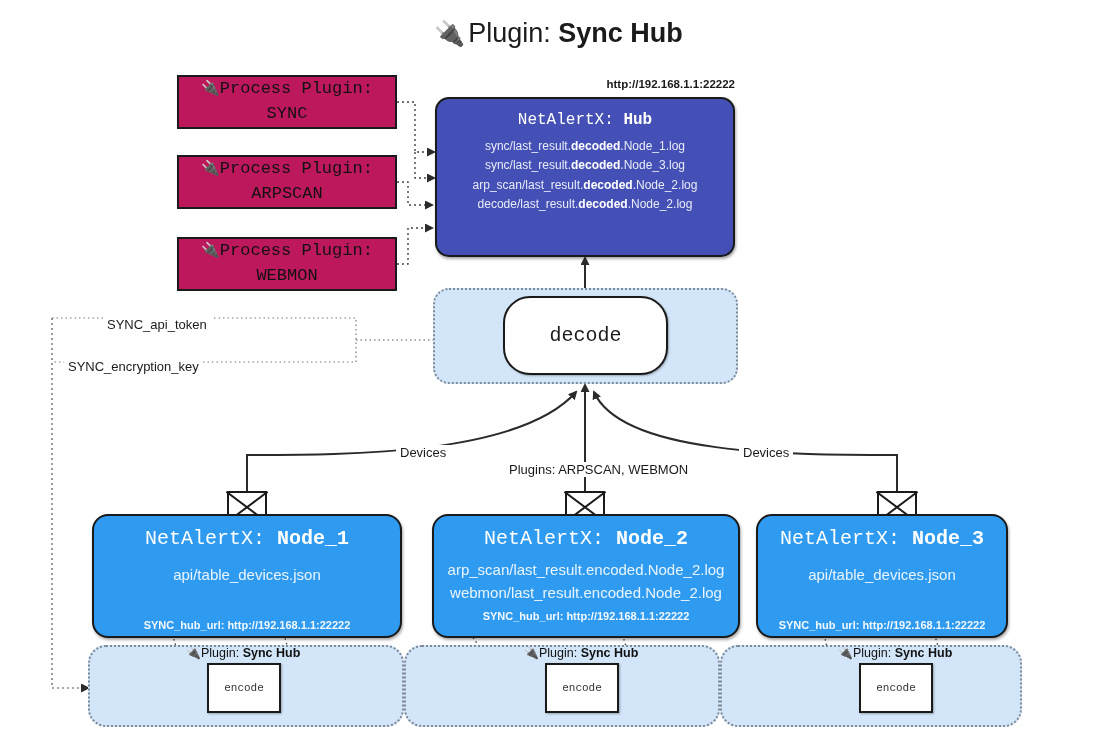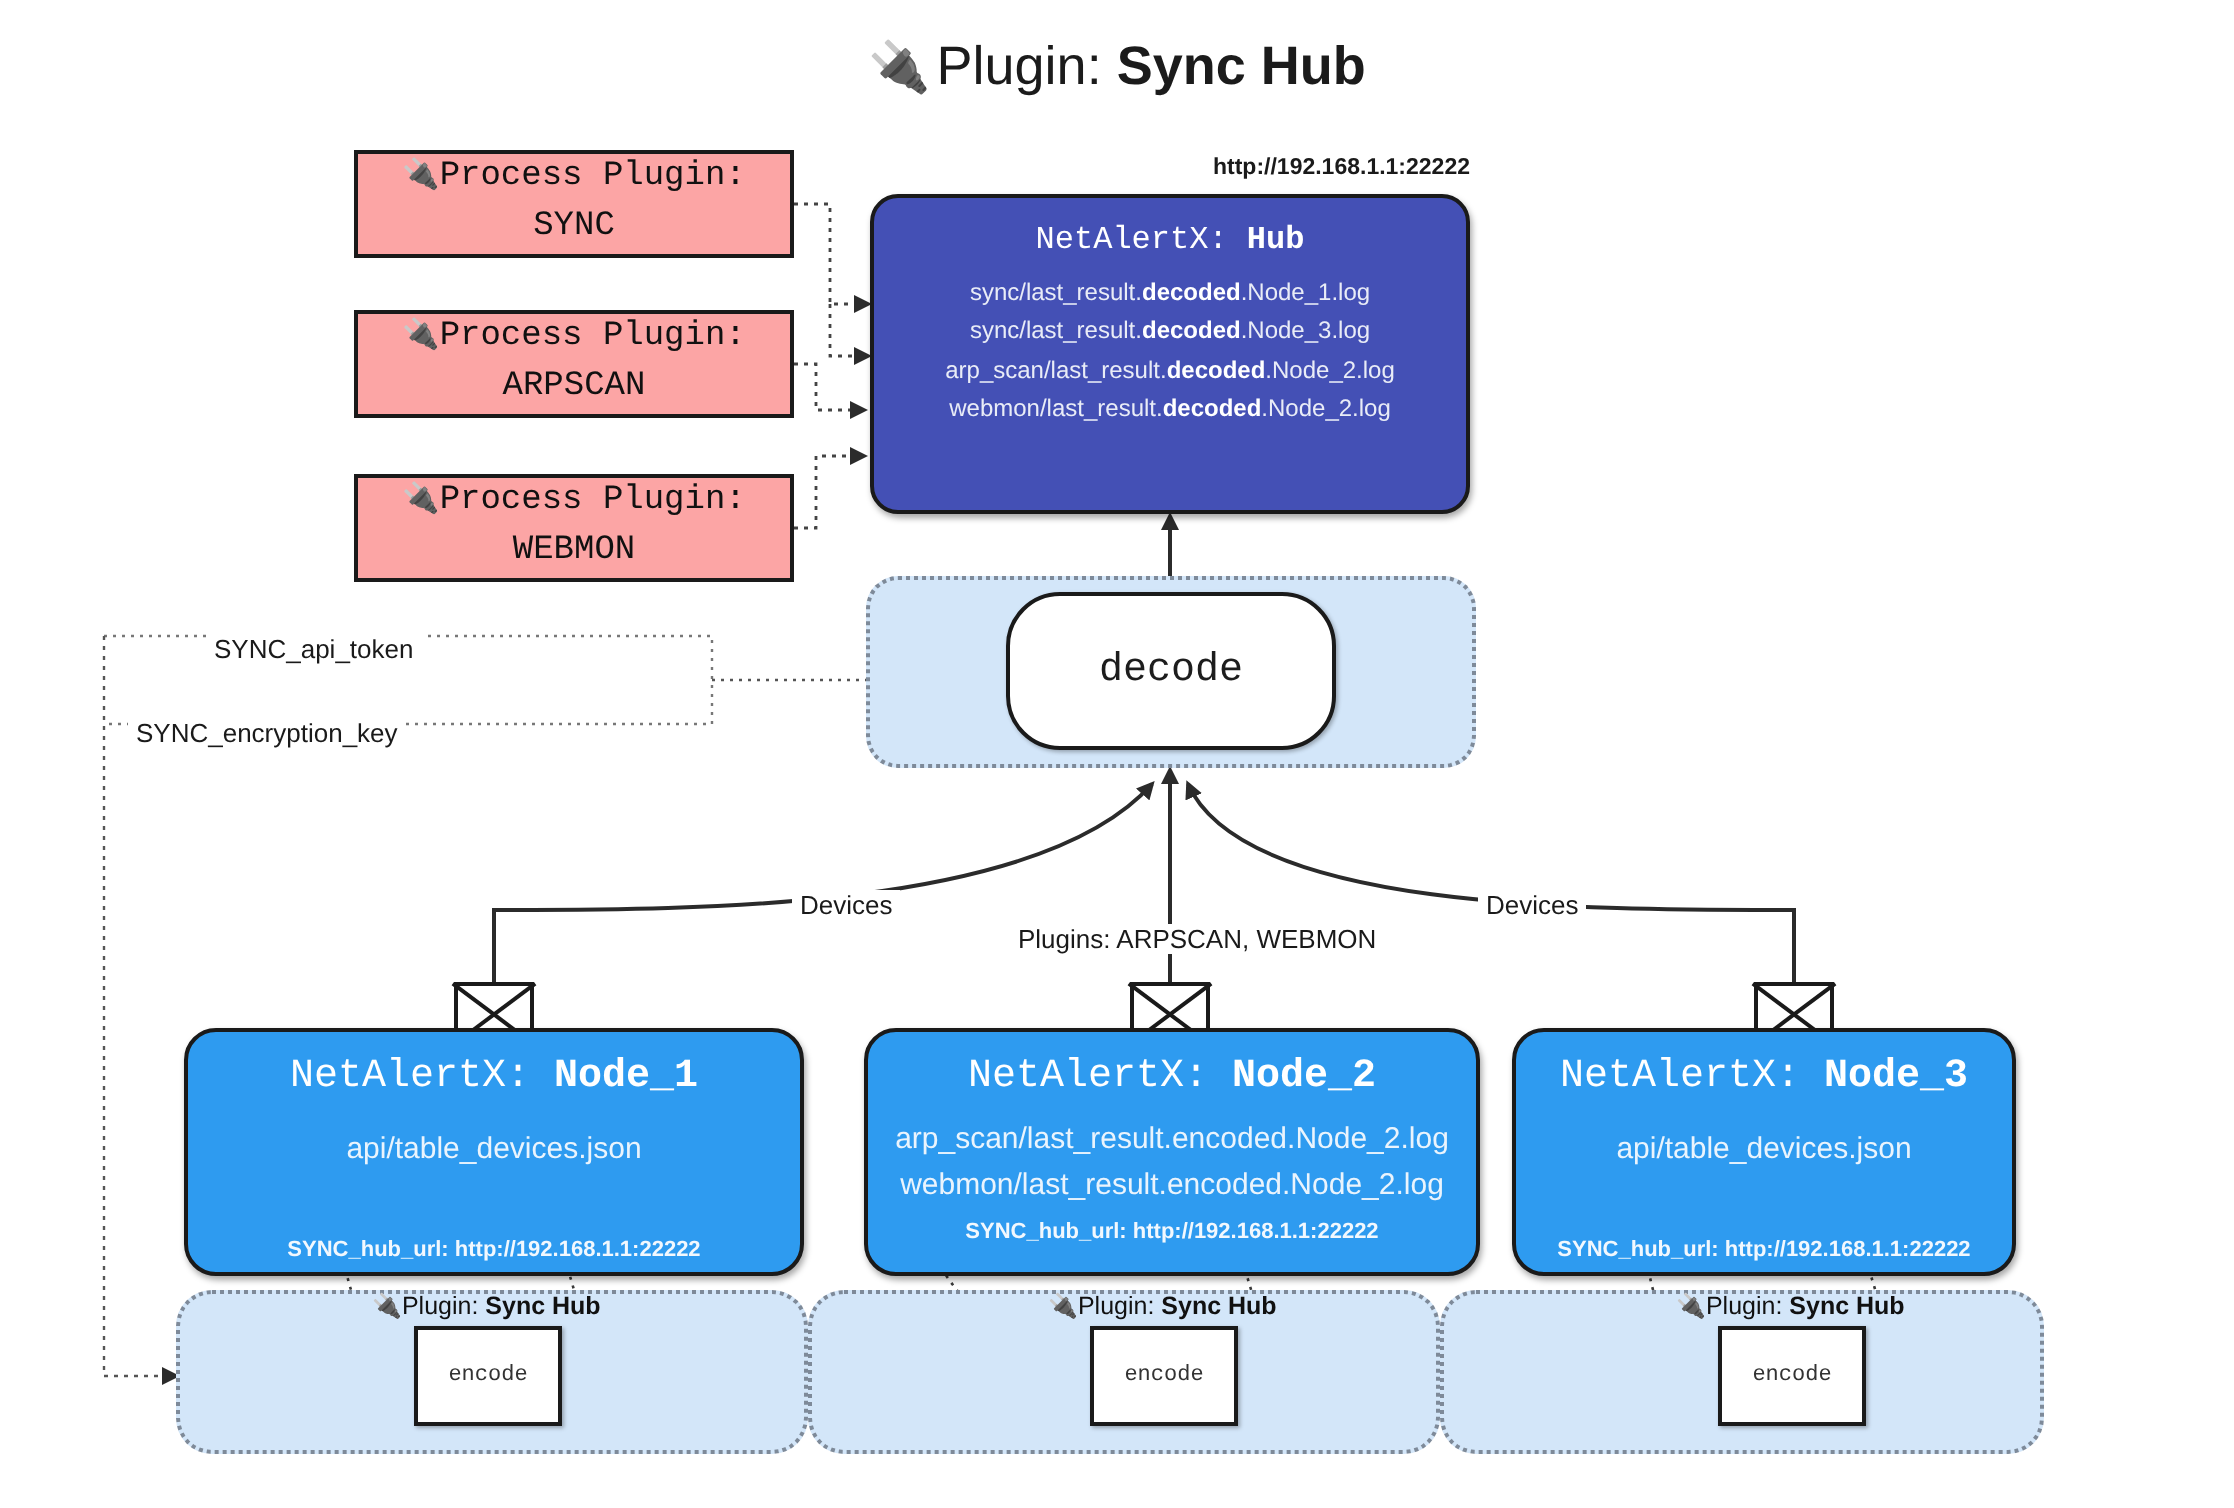--- a/index.html
+++ b/index.html
@@ -10,21 +10,21 @@
 
   .node{position:absolute;box-sizing:border-box;}
 
   
   #title{position:absolute;left:0;top:18px;width:1117px;text-align:center;
          font-size:27px;color:#1b1b1b;white-space:nowrap;}
   #title .plug{font-size:25px;margin-right:3px;}
   #title .strong{font-weight:bold;}
 
   
-  .procbox{border:2px solid #1a1a1a;background:#fca5a5;
+  .procbox{border:2px solid #1a1a1a;background:#be185d;
            font-family:"Liberation Mono","DejaVu Sans Mono",monospace;
            font-size:17px;line-height:1.45;text-align:center;
            display:flex;flex-direction:column;justify-content:center;
            padding:4px 6px;}
   .procbox .l1{white-space:nowrap;}
   .procbox .plug{font-family:"DejaVu Sans",sans-serif;font-size:15px;}
 
   
   #hub{background:#4450b5;border:2px solid #1a1a1a;border-radius:14px;
        box-shadow:1px 2px 3px rgba(0,0,0,.35);
@@ -156,21 +156,21 @@
     <div>WEBMON</div>
   </div>
 
   <div id="huburl" style="left:435px;top:78px;width:300px;">http://192.168.1.1:22222</div>
 
   <div class="node" id="hub" style="left:435px;top:97px;width:300px;height:160px;">
     <div class="hubtitle"><span>NetAlertX: </span><b>Hub</b></div>
     <div class="row"><span>sync/last_result.</span><b>decoded</b><span>.Node_1.log</span></div>
     <div class="row"><span>sync/last_result.</span><b>decoded</b><span>.Node_3.log</span></div>
     <div class="row"><span>arp_scan/last_result.</span><b>decoded</b><span>.Node_2.log</span></div>
-    <div class="row"><span>webmon/last_result.</span><b>decoded</b><span>.Node_2.log</span></div>
+    <div class="row"><span>decode/last_result.</span><b>decoded</b><span>.Node_2.log</span></div>
   </div>
 
   <div class="elabel" style="left:103px;top:317px;">SYNC_api_token</div>
   <div class="elabel" style="left:64px;top:359px;">SYNC_encryption_key</div>
 
   <div class="node bluewrap" style="left:433px;top:288px;width:305px;height:96px;"></div>
   <div class="node whitebox" id="decodebox" style="left:503px;top:296px;width:165px;height:79px;border-radius:27px;">
     <span>decode</span>
   </div>
 

